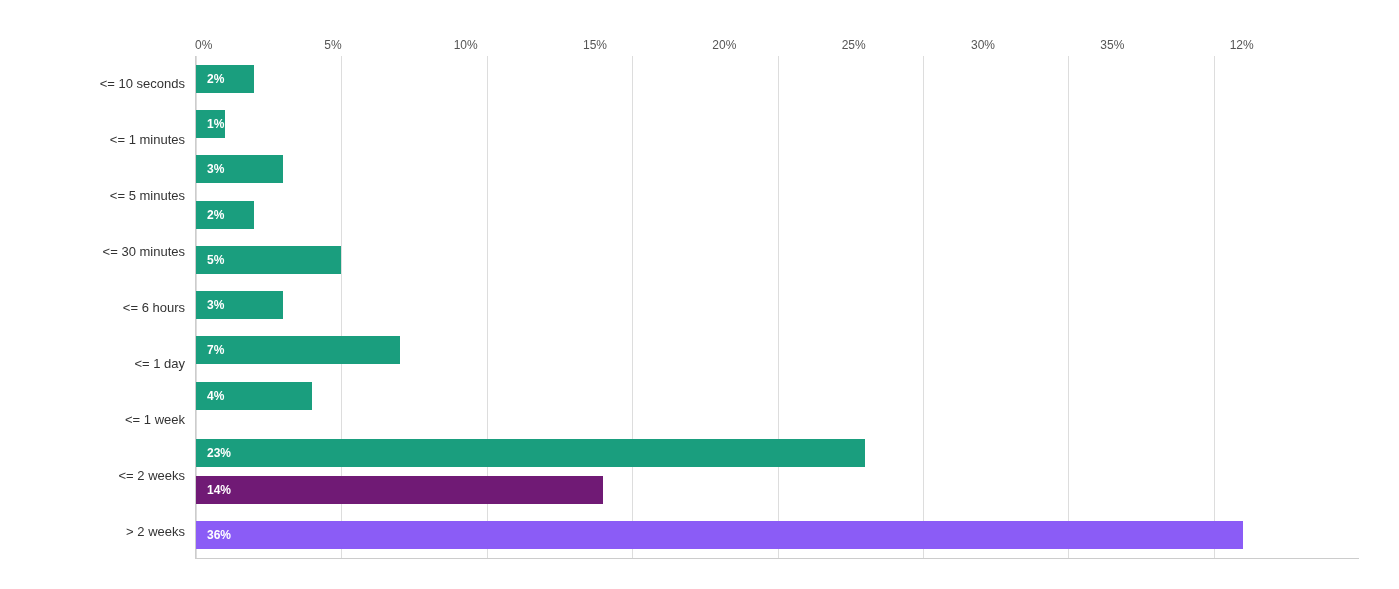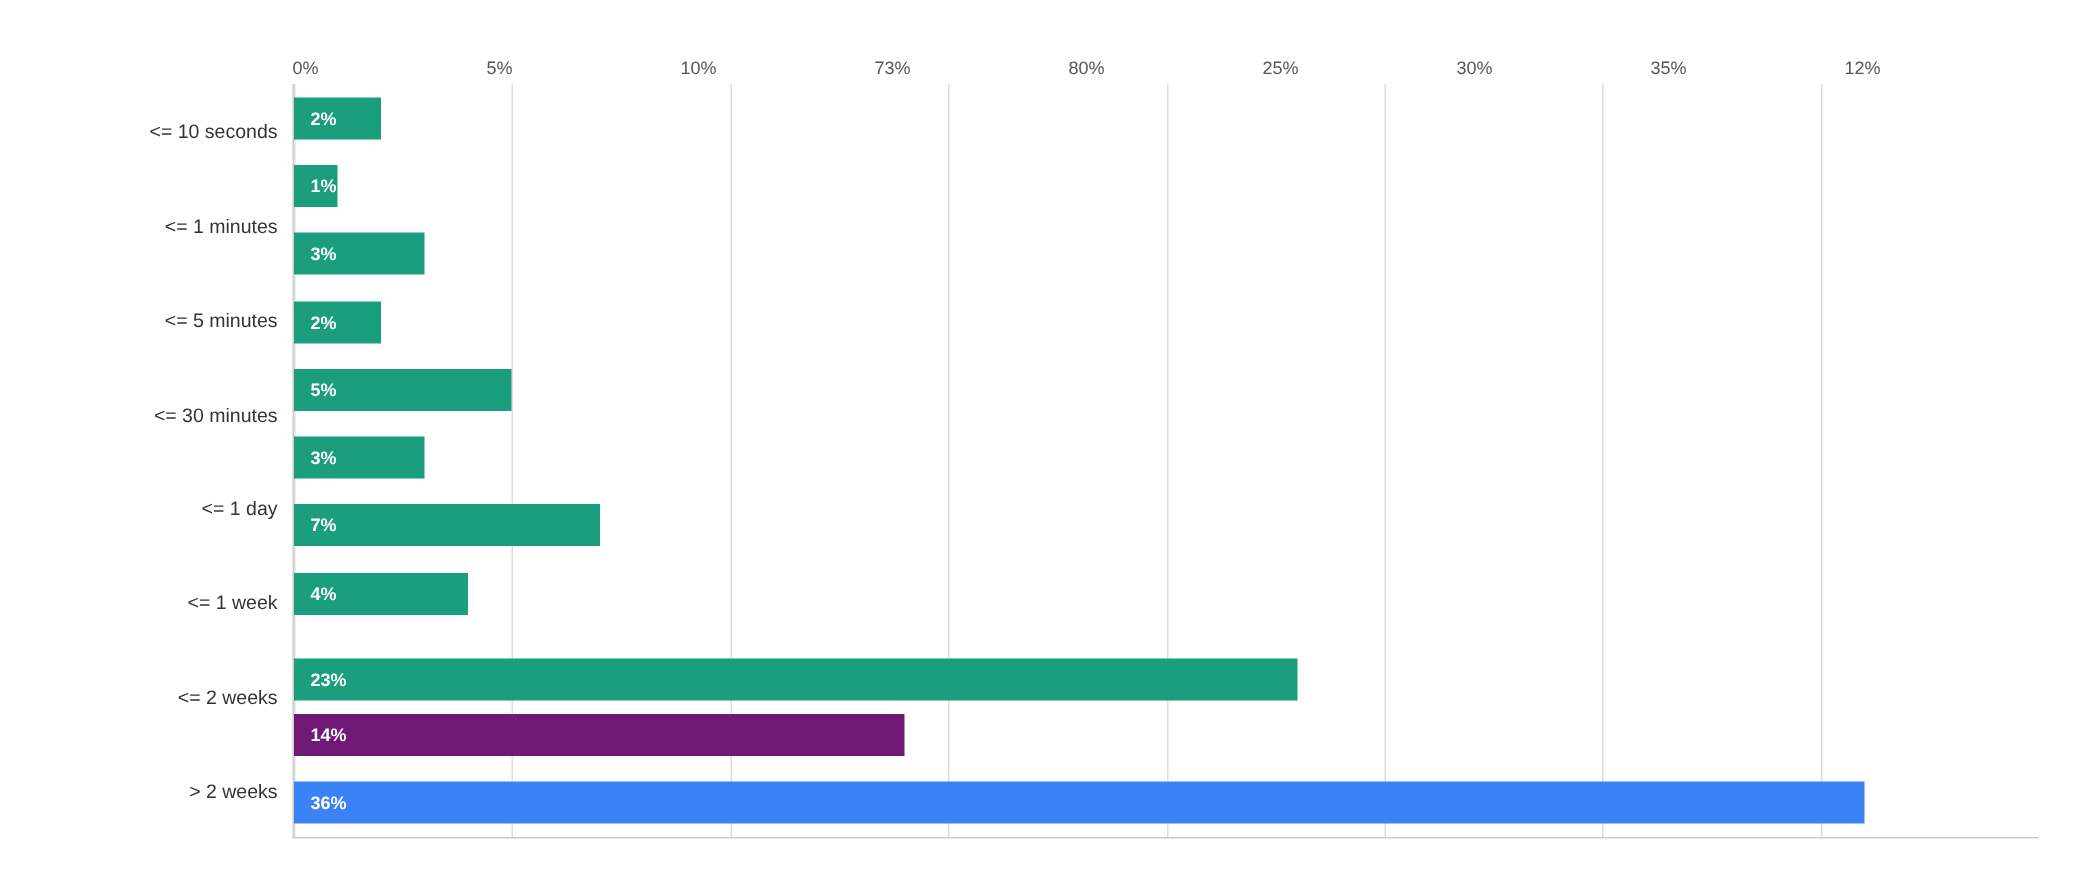--- a/index.html
+++ b/index.html
@@ -107,34 +107,35 @@
 <body>
 
 <div class="chart-container">
   <div class="chart-title"></div>
   <div class="chart-body">
     <div class="x-axis-labels">
 
     <div class="x-axis-label">0%</div>
         <div class="x-axis-label">5%</div>
         <div class="x-axis-label">10%</div>
-        <div class="x-axis-label">73%</div>
-        <div class="x-axis-label">80%</div>
+        <div class="x-axis-label">15%</div>
+        <div class="x-axis-label">20%</div>
         <div class="x-axis-label">25%</div>
         <div class="x-axis-label">30%</div>
         <div class="x-axis-label">35%</div>
         <div class="x-axis-label">12%</div>
       </div>
     <div class="chart-content">
       <div class="y-labels">
 
       <div class="y-label">&lt;= 10 seconds</div>
           <div class="y-label">&lt;= 1 minutes</div>
           <div class="y-label">&lt;= 5 minutes</div>
           <div class="y-label">&lt;= 30 minutes</div>
+          <div class="y-label">&lt;= 6 hours</div>
           <div class="y-label">&lt;= 1 day</div>
           <div class="y-label">&lt;= 1 week</div>
           <div class="y-label">&lt;= 2 weeks</div>
           <div class="y-label">&gt; 2 weeks</div>
         </div>
       <div class="bars-area">
         <div class="grid-lines">
 
         <div class="grid-line"></div>
             <div class="grid-line"></div>
@@ -190,20 +191,20 @@
             <div class="bar" style="width: 57.5%; background-color: rgb(26, 158, 126); margin-top: 21px;">
               <span class="bar-label">23%</span>
             </div>
           </div>
           <div class="bar-row">
             <div class="bar" style="width: 35%; background-color: #701a75;">
               <span class="bar-label">14%</span>
             </div>
           </div>
           <div class="bar-row">
-            <div class="bar" style="width: 90%; background-color: #3b82f6;">
+            <div class="bar" style="width: 90%; background-color: #8b5cf6;">
               <span class="bar-label">36%</span>
             </div>
           </div>
         </div>
     </div>
   </div>
 </div>
 
 </body></html>

